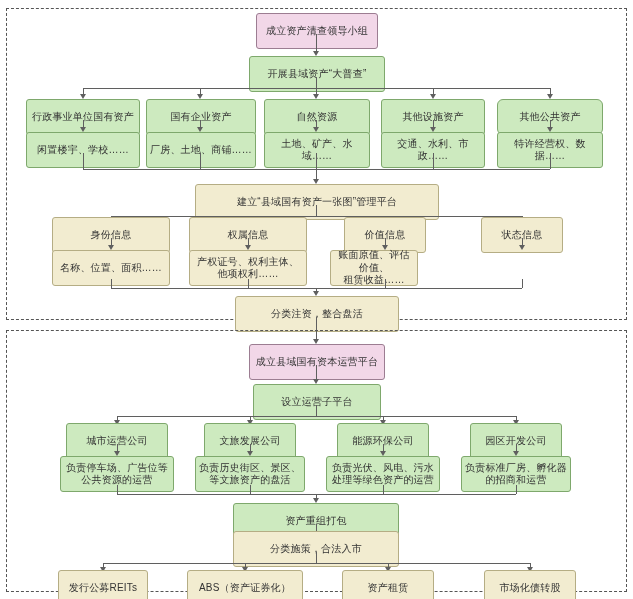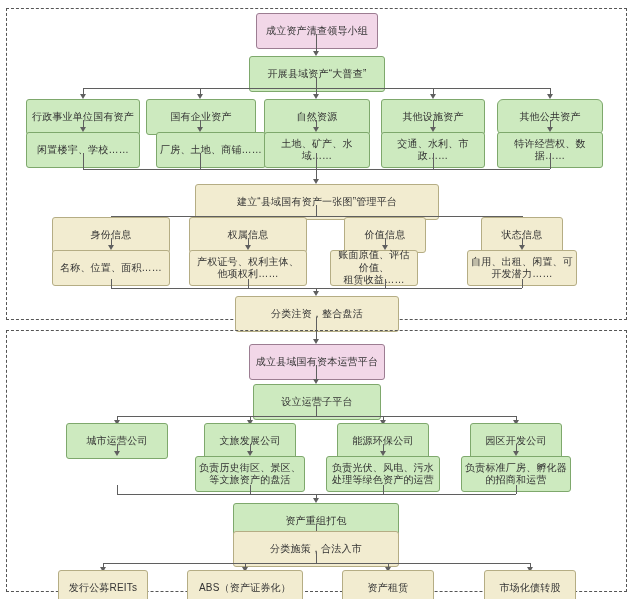--- a/index.html
+++ b/index.html
@@ -89,21 +89,21 @@
   <div class="ln vln" style="left:316px;top:120px;height:9px;"></div>
   <div class="ln vln" style="left:433px;top:120px;height:9px;"></div>
   <div class="ln vln" style="left:550px;top:120px;height:9px;"></div>
   <div class="arw" style="left:80px;top:127px;"></div>
   <div class="arw" style="left:197px;top:127px;"></div>
   <div class="arw" style="left:313px;top:127px;"></div>
   <div class="arw" style="left:430px;top:127px;"></div>
   <div class="arw" style="left:547px;top:127px;"></div>
 
   <div class="node green" style="left:26px;top:132px;width:114px;height:21px;">闲置楼宇、学校……</div>
-  <div class="node green" style="left:156px;top:132px;width:110px;height:21px;">厂房、土地、商铺……</div>
+  <div class="node green" style="left:146px;top:132px;width:110px;height:21px;">厂房、土地、商铺……</div>
   <div class="node green" style="left:264px;top:132px;width:106px;height:21px;">土地、矿产、水域……</div>
   <div class="node green" style="left:381px;top:132px;width:104px;height:21px;">交通、水利、市政……</div>
   <div class="node green" style="left:497px;top:132px;width:106px;height:21px;">特许经营权、数据……</div>
 
   <div class="ln vln" style="left:83px;top:153px;height:16px;"></div>
   <div class="ln vln" style="left:200px;top:153px;height:16px;"></div>
   <div class="ln vln" style="left:316px;top:153px;height:16px;"></div>
   <div class="ln vln" style="left:433px;top:153px;height:16px;"></div>
   <div class="ln vln" style="left:550px;top:153px;height:16px;"></div>
   <div class="ln hln" style="left:83px;top:169px;width:467px;"></div>
@@ -134,22 +134,20 @@
   <div class="arw" style="left:108px;top:245px;"></div>
   <div class="arw" style="left:245px;top:245px;"></div>
   <div class="arw" style="left:382px;top:245px;"></div>
   <div class="arw" style="left:519px;top:245px;"></div>
 
   <div class="node cream" style="left:52px;top:250px;width:118px;height:29px;">名称、位置、面积……</div>
   <div class="node cream" style="left:189px;top:250px;width:118px;height:29px;">产权证号、权利主体、
 他项权利……</div>
   <div class="node cream" style="left:330px;top:250px;width:88px;height:29px;">账面原值、评估价值、
 租赁收益……</div>
-  <div class="node cream" style="left:467px;top:250px;width:110px;height:29px;">自用、出租、闲置、可
-开发潜力……</div>
 
   <div class="ln vln" style="left:111px;top:279px;height:9px;"></div>
   <div class="ln vln" style="left:248px;top:279px;height:9px;"></div>
   <div class="ln vln" style="left:385px;top:279px;height:9px;"></div>
   <div class="ln vln" style="left:522px;top:279px;height:9px;"></div>
   <div class="ln hln" style="left:111px;top:288px;width:411px;"></div>
   <div class="ln vln" style="left:316px;top:288px;height:5px;"></div>
   <div class="arw" style="left:313px;top:291px;"></div>
 
   <div class="node cream" style="left:235px;top:296px;width:164px;height:21px;">分类注资，整合盘活</div>
@@ -182,20 +180,22 @@
 
   <div class="ln vln" style="left:117px;top:444px;height:9px;"></div>
   <div class="ln vln" style="left:250px;top:444px;height:9px;"></div>
   <div class="ln vln" style="left:383px;top:444px;height:9px;"></div>
   <div class="ln vln" style="left:516px;top:444px;height:9px;"></div>
   <div class="arw" style="left:114px;top:451px;"></div>
   <div class="arw" style="left:247px;top:451px;"></div>
   <div class="arw" style="left:380px;top:451px;"></div>
   <div class="arw" style="left:513px;top:451px;"></div>
 
+  <div class="node green" style="left:60px;top:456px;width:114px;height:29px;">负责停车场、广告位等
+公共资源的运营</div>
   <div class="node green" style="left:195px;top:456px;width:110px;height:29px;">负责历史街区、景区、
 等文旅资产的盘活</div>
   <div class="node green" style="left:326px;top:456px;width:114px;height:29px;">负责光伏、风电、污水
 处理等绿色资产的运营</div>
   <div class="node green" style="left:461px;top:456px;width:110px;height:29px;">负责标准厂房、孵化器
 的招商和运营</div>
 
   <div class="ln vln" style="left:117px;top:485px;height:9px;"></div>
   <div class="ln vln" style="left:250px;top:485px;height:9px;"></div>
   <div class="ln vln" style="left:383px;top:485px;height:9px;"></div>

